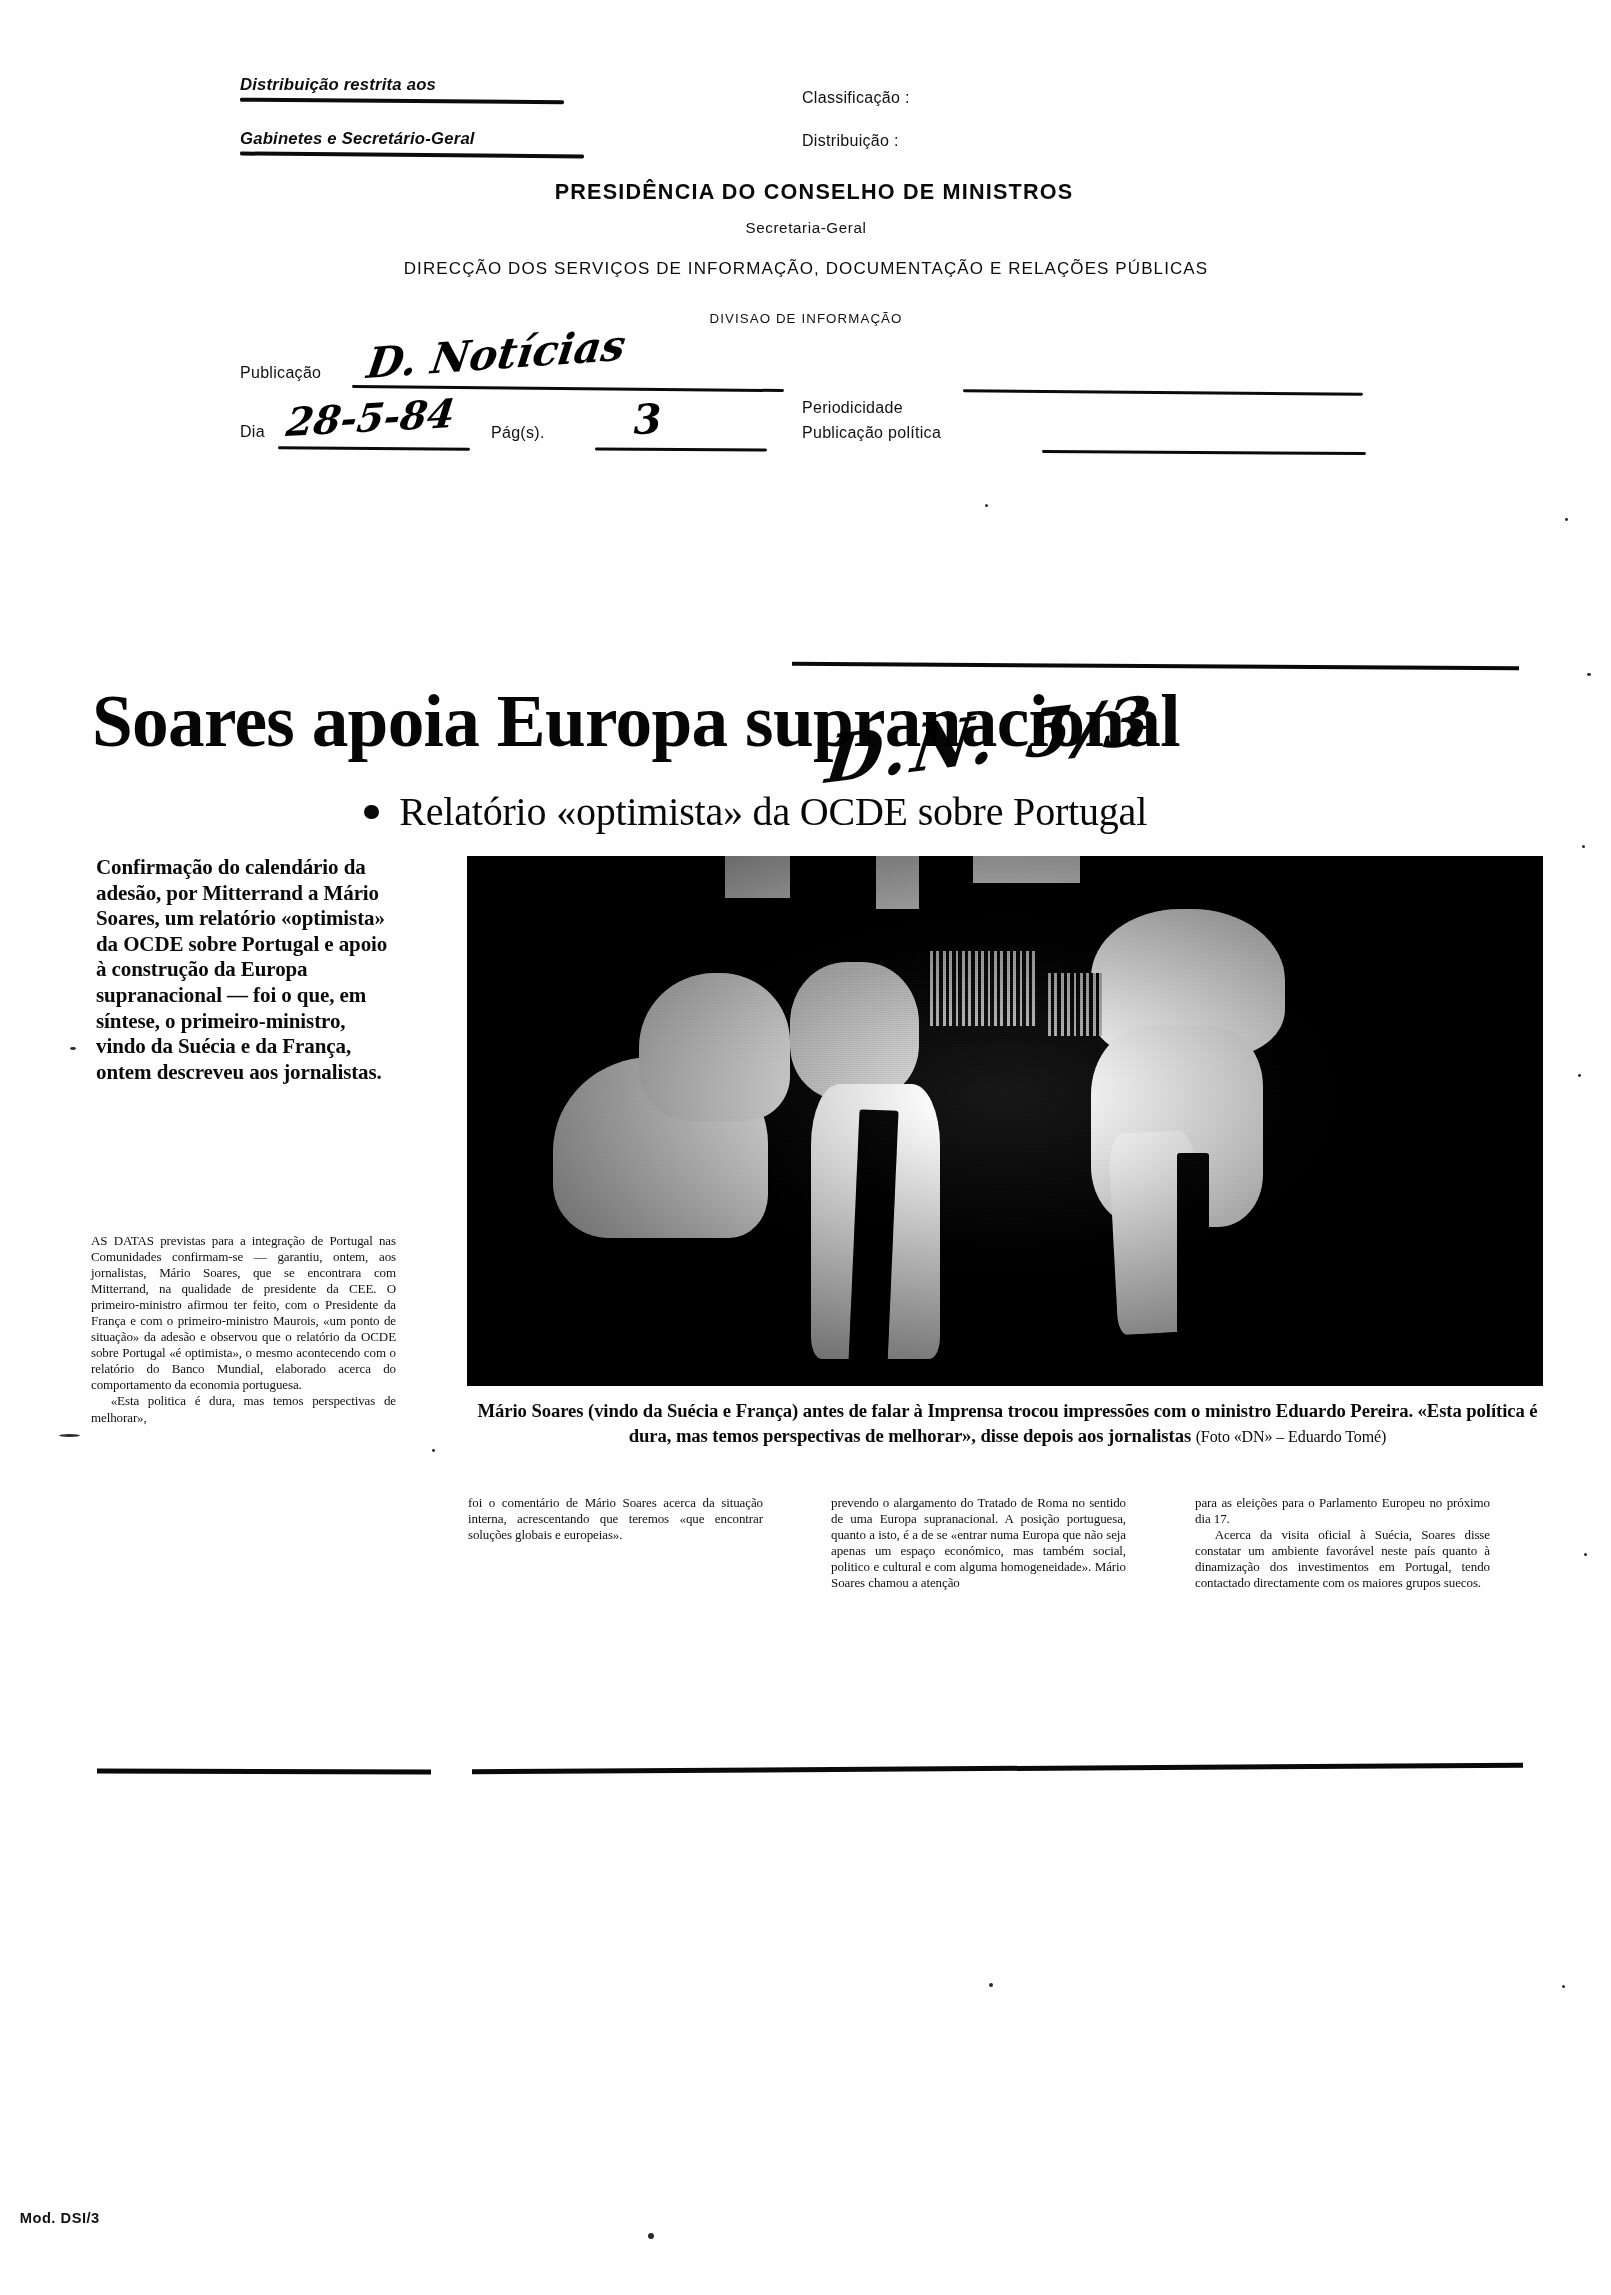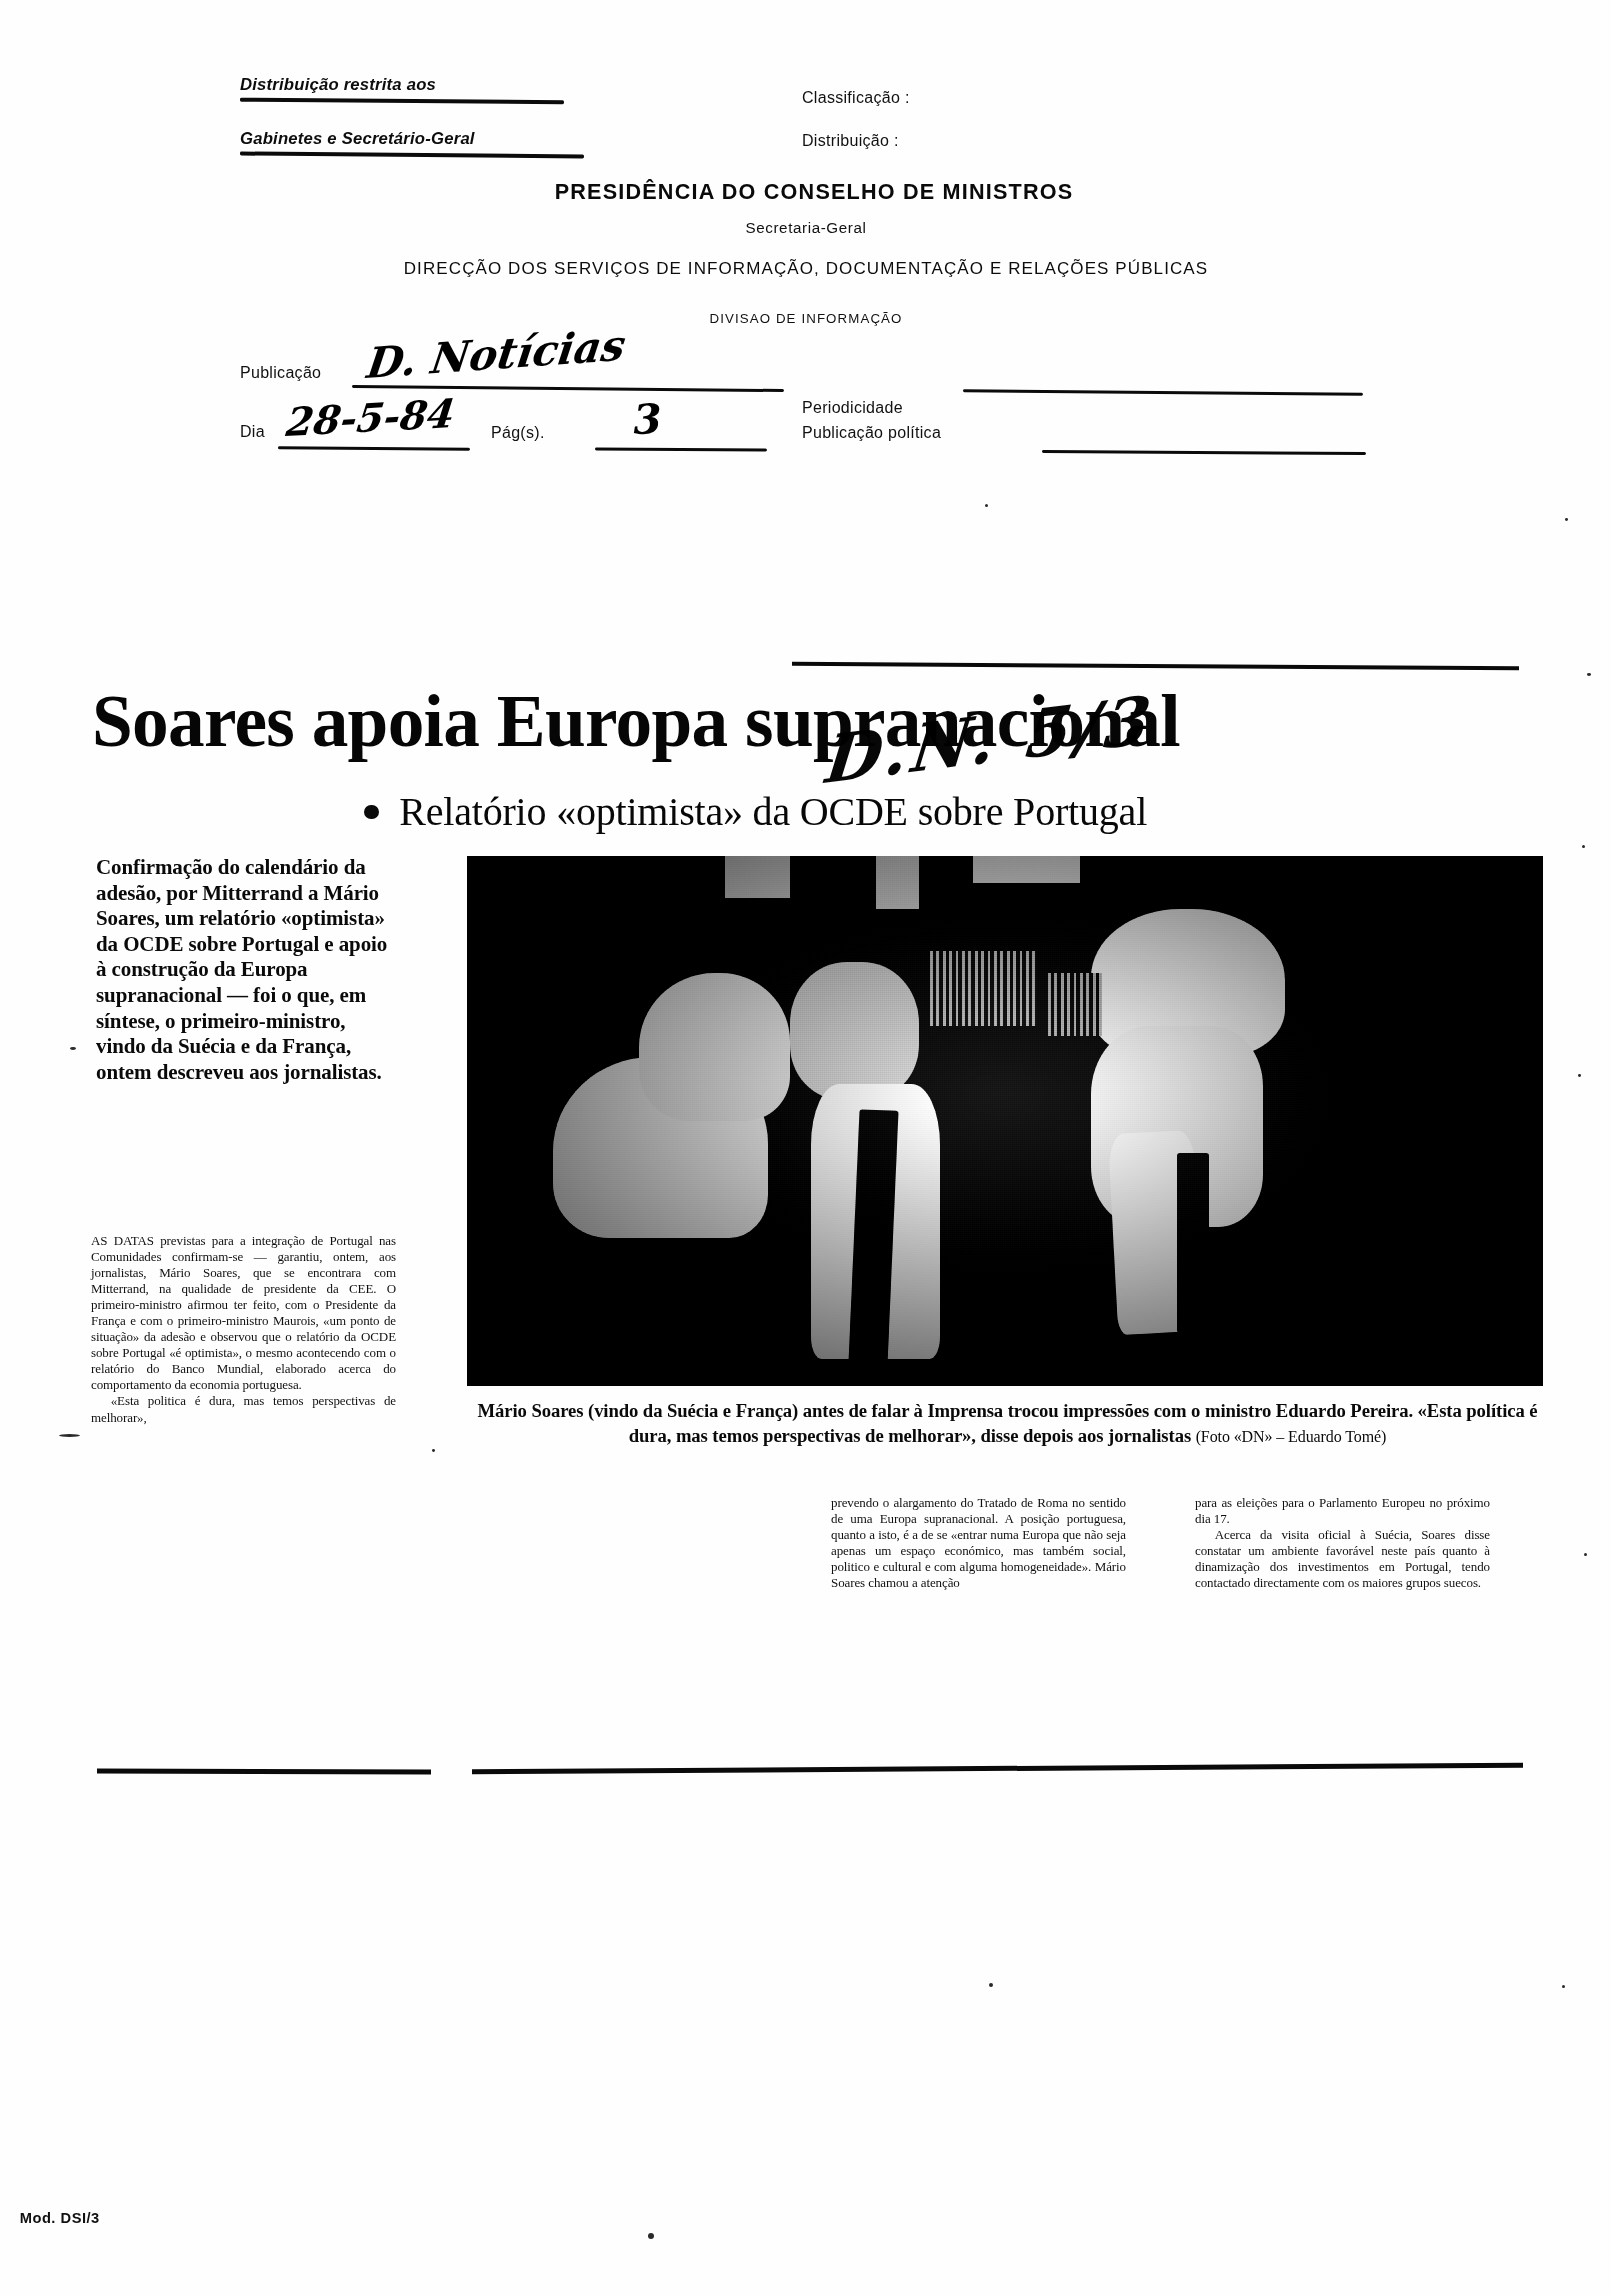--- a/index.html
+++ b/index.html
@@ -206,20 +206,21 @@
     <div class="grain"></div>
     <div class="vign"></div>
   </div>
 
   <div class="abs caption" style="left:467px;top:1399px;width:1081px;">
     <span>Mário Soares (vindo da Suécia e França) antes de falar à Imprensa trocou impressões com o ministro Eduardo Pereira. «Esta    política é dura, mas temos perspectivas de melhorar», disse depois aos jornalistas</span>
     <span class="credit">(Foto «DN» – Eduardo Tomé)</span>
   </div>
 
   <div class="abs body-col" style="left:468px;top:1495px;width:295px;">
+    <p>foi o comentário de Mário Soares acerca da situação interna, acrescentando que teremos «que encontrar soluções globais e europeias».</p>
   </div>
 
   <div class="abs body-col" style="left:831px;top:1495px;width:295px;">
     <p>prevendo o alargamento do Tratado de Roma no sentido de uma Europa supranacional. A posição portuguesa, quanto a isto, é a de se «entrar numa Europa que não seja apenas um espaço económico, mas também social, politico e cultural e com alguma homogeneidade». Mário Soares chamou a atenção</p>
   </div>
 
   <div class="abs body-col" style="left:1195px;top:1495px;width:295px;">
     <p>para as eleições para o Parlamento Europeu no próximo dia 17.</p>
     <p>Acerca da visita oficial à Suécia, Soares disse constatar um ambiente favorável neste país quanto à dinamização dos investimentos em Portugal, tendo contactado directamente com os maiores grupos suecos.</p>
   </div>

